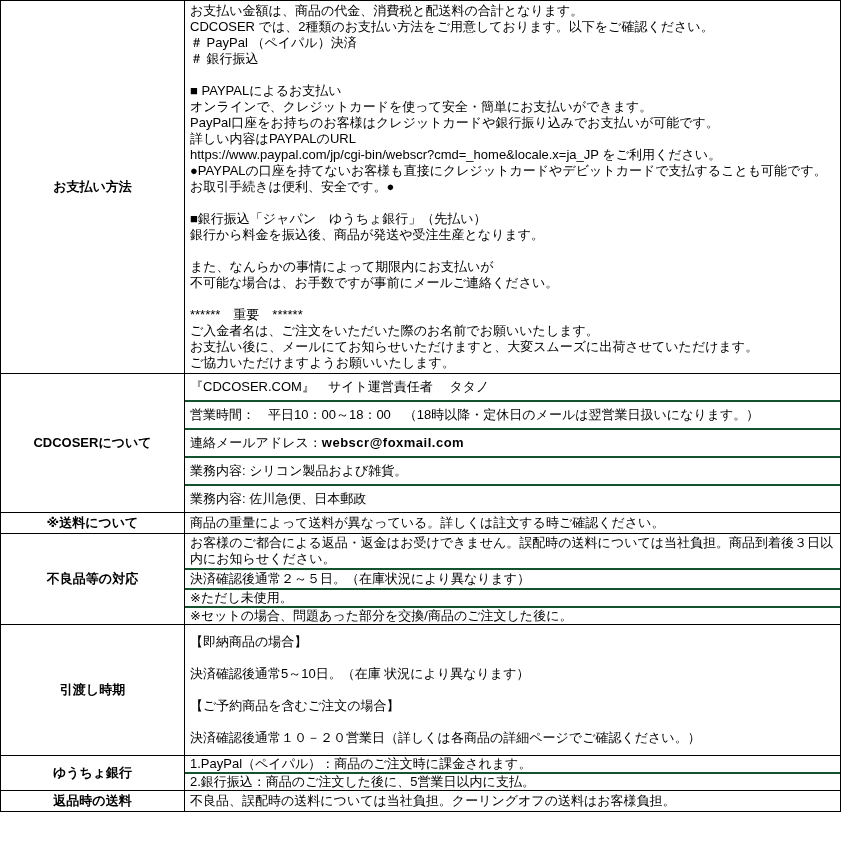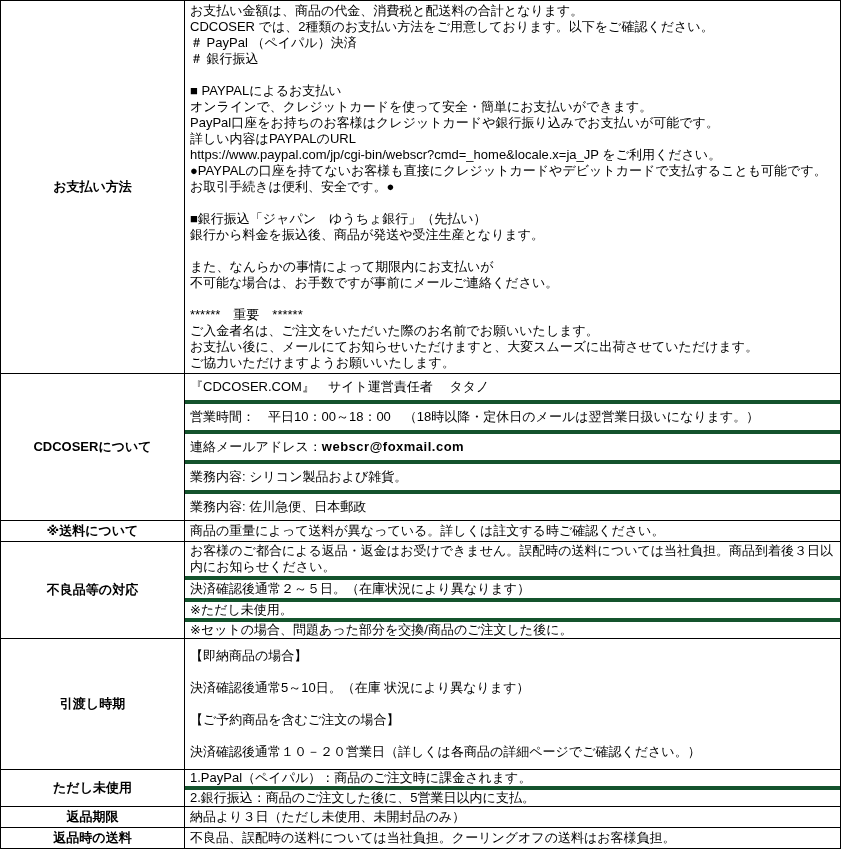--- a/index.html
+++ b/index.html
@@ -25,21 +25,21 @@
     font-weight: bold;
     text-align: center;
     vertical-align: middle;
     padding: 0 6px;
     font-size: 13px;
     background: #ffffff;
   }
   td.content { padding: 0; vertical-align: top; }
   .text { padding: 2px 5px; white-space: pre-line; }
   .text.pad-v { padding: 9px 5px; }
-  .sub { border-bottom: 4px solid #14532d; }
+  .sub { border-bottom: 2px solid #14532d; }
   .sub:last-child { border-bottom: none; }
   .sub.pad-md { padding: 5px 5px; }
   .sub.pad-xs { padding: 1px 5px; }
   .sub.pad-none { padding: 0 5px; }
   .email { font-weight: bold; letter-spacing: 0.5px; }
 </style>
 </head>
 <body>
 
 <div class="page">
@@ -113,33 +113,27 @@
 
 決済確認後通常5～10日。（在庫 状況により異なります）
 
 【ご予約商品を含むご注文の場合】
 
 決済確認後通常１０－２０営業日（詳しくは各商品の詳細ページでご確認ください。）</div>
         </td>
       </tr>
 
       <tr>
-        <th class="label">ただし未使用</th>
+        <th class="label">ゆうちょ銀行</th>
         <td class="content">
           <div class="sub pad-none">1.PayPal（ペイパル）：商品のご注文時に課金されます。</div>
           <div class="sub pad-none">2.銀行振込：商品のご注文した後に、5営業日以内に支払。</div>
         </td>
       </tr>
 
-      <tr>
-        <th class="label">返品期限</th>
-        <td class="content">
-          <div class="text">納品より３日（ただし未使用、未開封品のみ）</div>
-        </td>
-      </tr>
 
       <tr>
         <th class="label">返品時の送料</th>
         <td class="content">
           <div class="text">不良品、誤配時の送料については当社負担。クーリングオフの送料はお客様負担。</div>
         </td>
       </tr>
 
     </tbody>
   </table>

